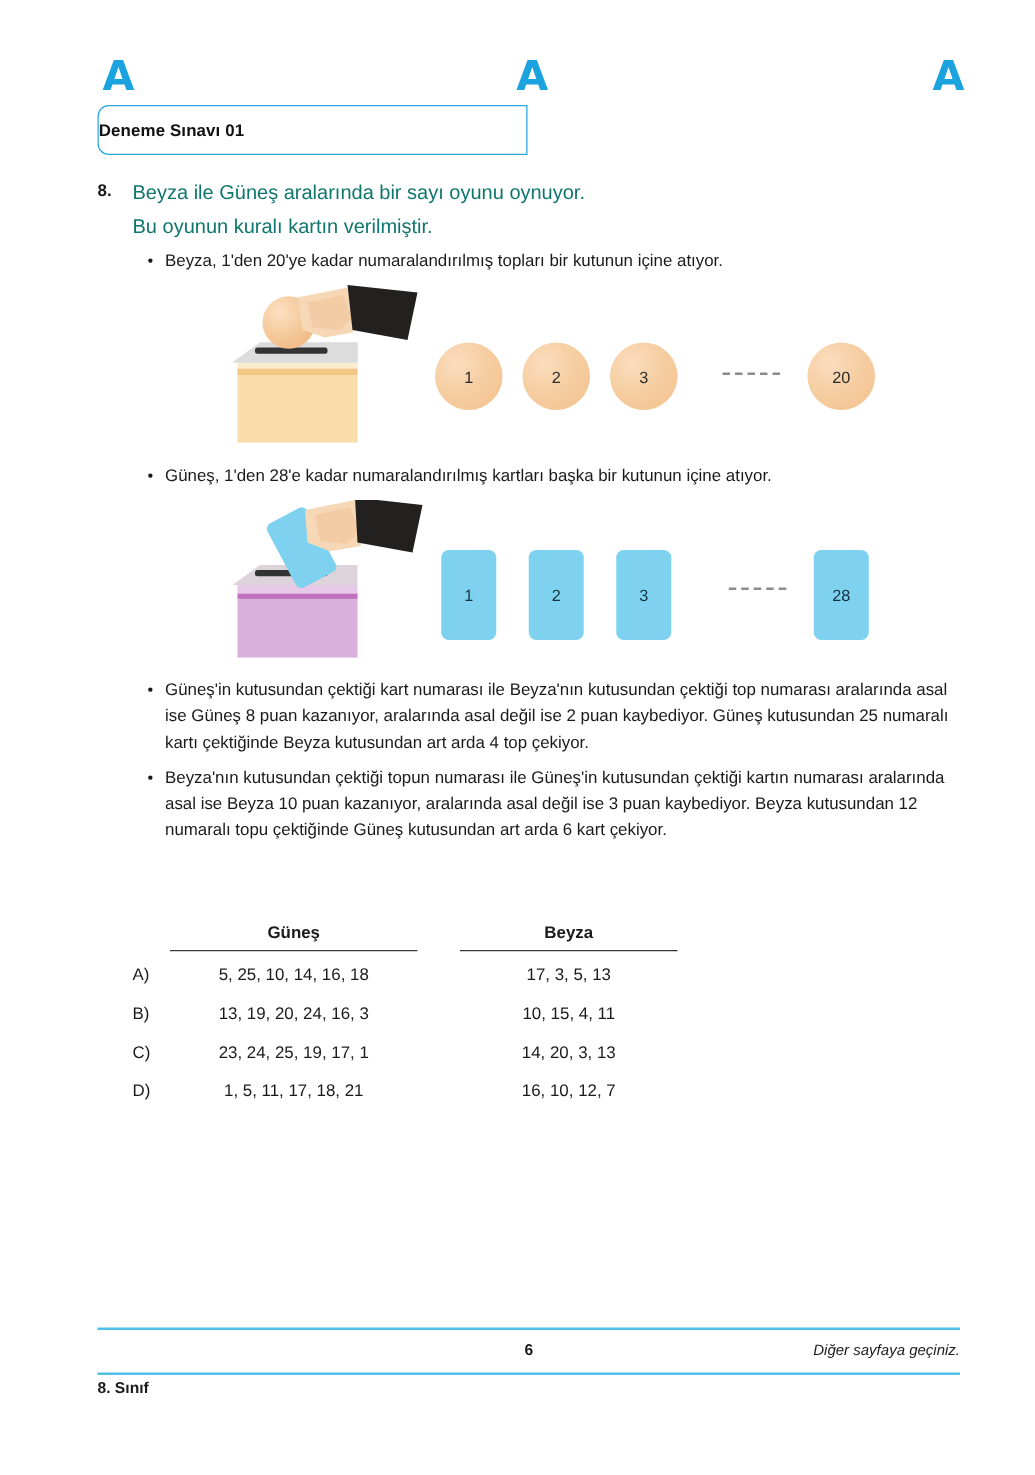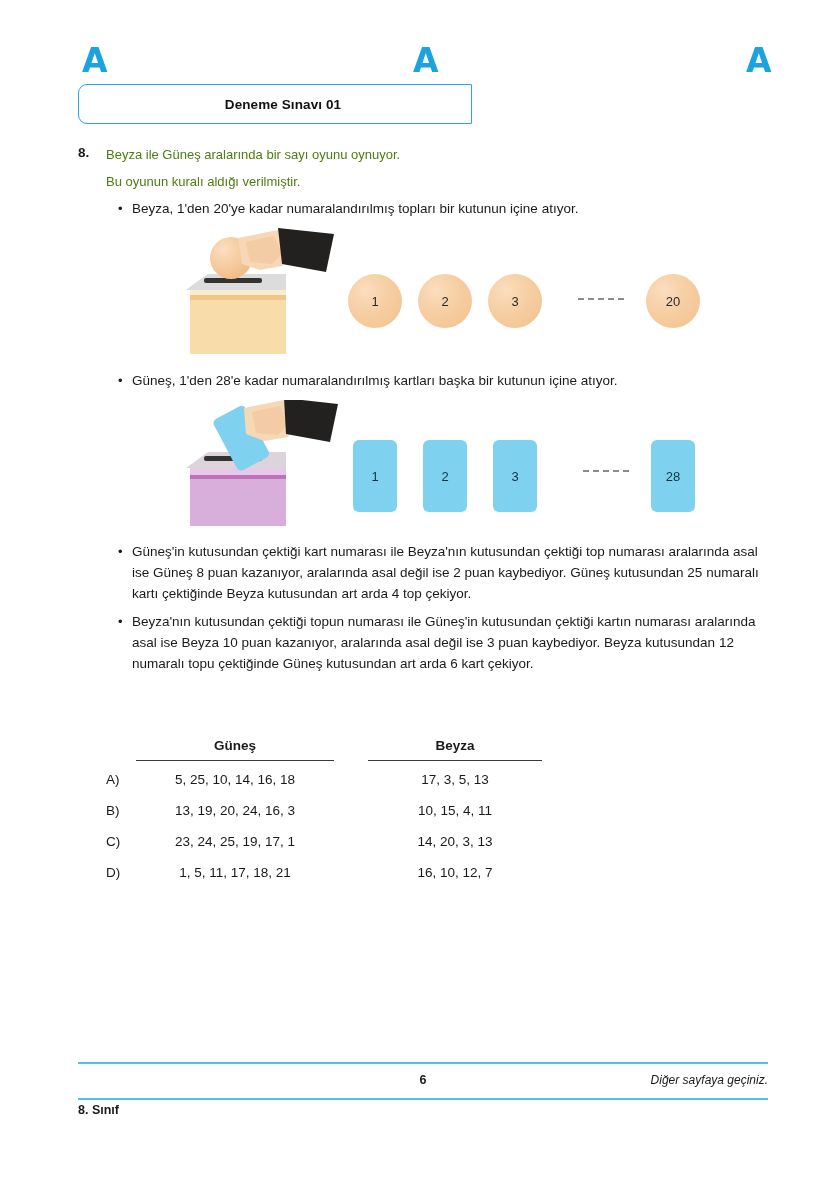--- a/index.html
+++ b/index.html
@@ -61,24 +61,23 @@
   }
   .hbox {
     height: 40px;
     border: 1.6px solid #2aa8e2;
     box-sizing: border-box;
     display: flex;
     align-items: center;
     background: #fff;
   }
   .hbox.left {
-    width: 394px;
+    width: 344px;
     border-radius: 9px 0 0 9px;
-    padding-left: 16px;
-    justify-content: center;
+    justify-content: flex-start;
   }
   .hbox.right {
     width: 346px;
     border-radius: 0 9px 9px 0;
     padding-right: 16px;
     justify-content: flex-end;
     margin-left: 0px;
   }
   .hbox-label {
     font-size: 13.5px;
@@ -90,23 +89,23 @@
   
   .qnum {
     position: absolute;
     left: 78px;
     top: 145px;
     font-size: 13.5px;
     font-weight: bold;
   }
   .line {
     position: absolute;
-    font-size: 13px;
+    font-size: 16px;
     line-height: 20px;
-    color: #4d7c0f;
+    color: #0f766e;
   }
   .intro1 { left: 106px; top: 145px; }
   .intro2 { left: 106px; top: 172px; }
 
   .bullet-row {
     position: absolute;
     display: flex;
     font-size: 13.5px;
     line-height: 21px;
   }
@@ -304,21 +303,21 @@
     </div>
     <div class="header-boxes">
       <div class="hbox left">
         <span class="hbox-label">Deneme Sınavı 01</span>
       </div>
     </div>
   </div>
 
   <div class="qnum">8.</div>
   <div class="line intro1">Beyza ile Güneş aralarında bir sayı oyunu oynuyor.</div>
-  <div class="line intro2">Bu oyunun kuralı aldığı verilmiştir.</div>
+  <div class="line intro2">Bu oyunun kuralı kartın verilmiştir.</div>
 
   <div class="bullet-row b1">
     <span class="bullet-dot">•</span>
     <span class="bullet-text">Beyza, 1'den 20'ye kadar numaralandırılmış topları bir kutunun içine atıyor.</span>
   </div>
 
   <div class="illus1">
     <svg width="300" height="130" viewBox="0 0 300 130" style="position:absolute;left:0;top:0;">
 
       <rect x="4" y="70" width="96" height="56" fill="#f8dcaa"></rect>

